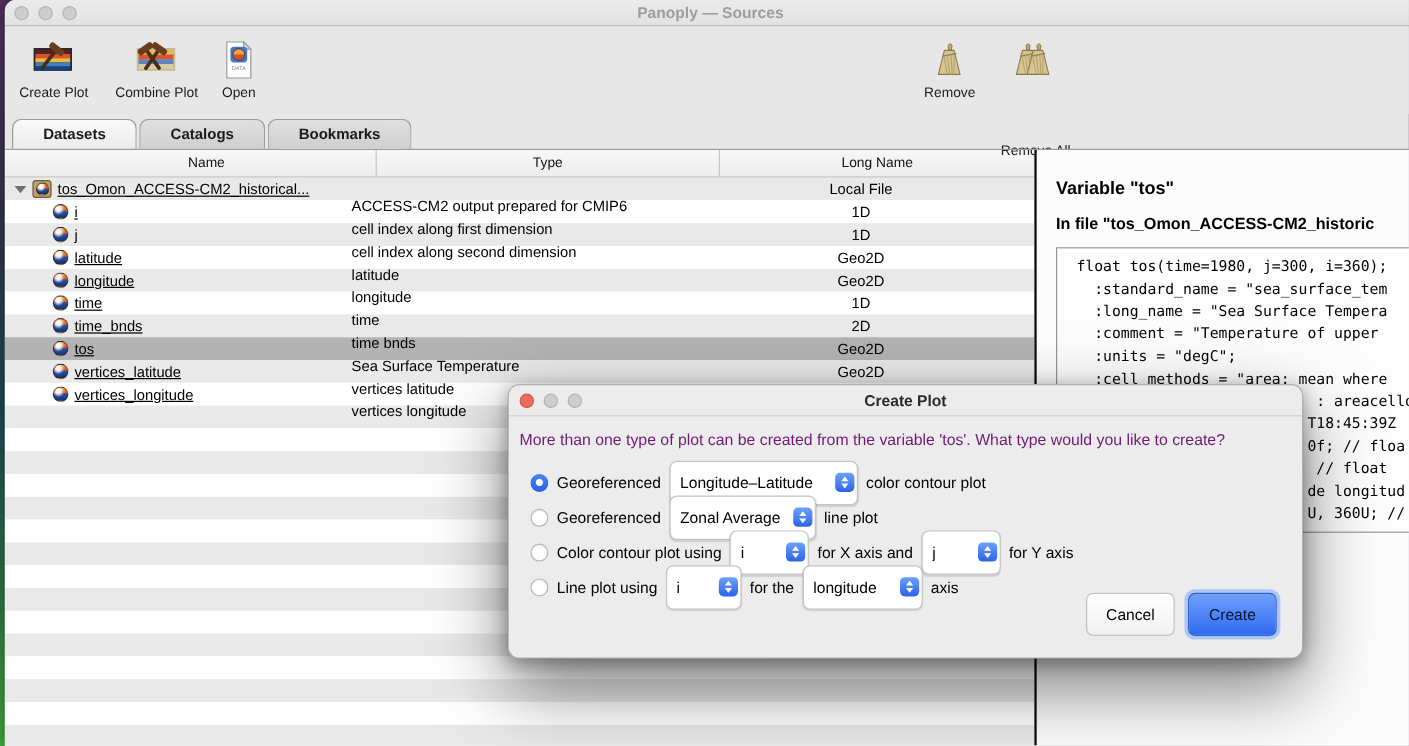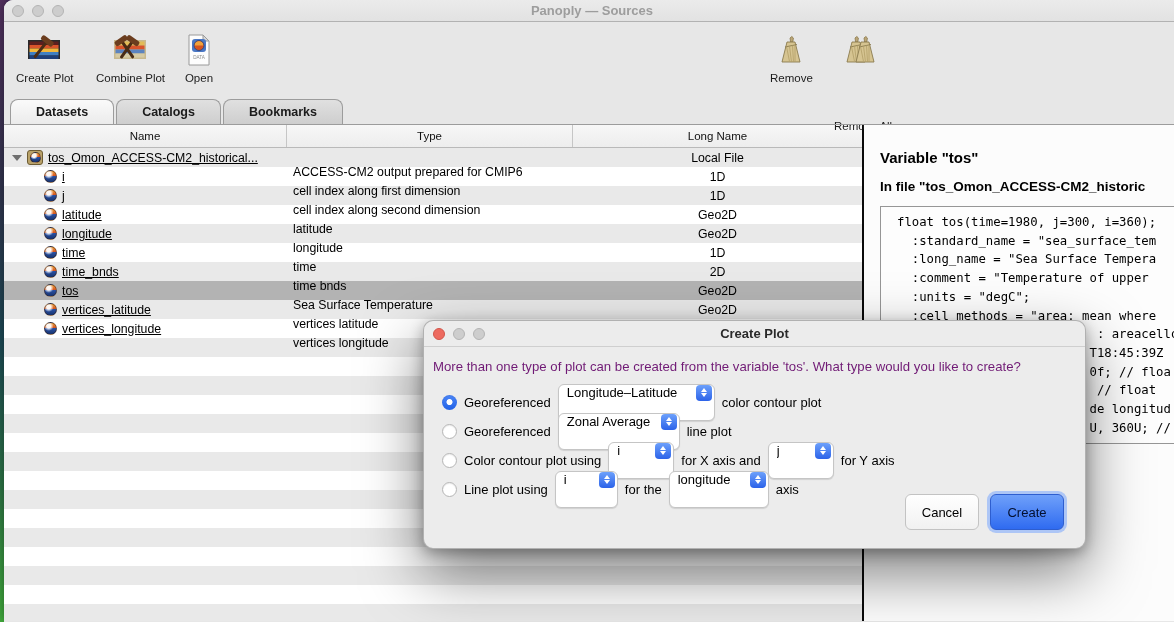--- a/index.html
+++ b/index.html
@@ -32,21 +32,21 @@
     border:1px solid #9c9c9c; border-bottom:none; border-radius:8px 8px 0 0;
     background:linear-gradient(#e0e0e0,#cecece); font-size:12.5px; font-weight:bold; color:#1b1b1b; }
   .tab.active { background:linear-gradient(#fafafa,#ebebeb); }
 
   .content { display:flex; height:496px; }
   .table-pane { width:858px; display:flex; flex-direction:column; background:#fff; }
   .pane-divider { width:2px; background:#0a0a0a; }
   .info-pane { flex:1; background:#fcfcfc; padding:24px 0 0 16px; overflow:hidden; position:relative; }
 
   .thead { display:flex; height:23px; background:linear-gradient(#f7f7f7,#ededed);
-    border-bottom:1px solid #b9b9b9; flex:none; }
+    border-bottom:1px solid #b9b9b9; flex:none;padding-left:27px; }
   .th { font-size:11.5px; color:#111; display:flex; align-items:center; justify-content:center;
     border-right:1px solid #c6c6c6; }
   .th:nth-child(1){ width:283px; } .th:nth-child(2){ width:286px; } .th:nth-child(3){ flex:1; border-right:none; }
 
   .tbody { flex:1; overflow:hidden; }
   .row { display:flex; height:19px; align-items:center; font-size:12.3px; color:#000; }
   .row:nth-child(odd) { background:#e9e9e9; }
   .row:nth-child(even){ background:#ffffff; }
   .row.selected { background:#b3b3b3; }
   .cell-name { width:283px; display:flex; align-items:center; gap:5px; overflow:hidden; white-space:nowrap;text-decoration:underline; }
@@ -83,21 +83,21 @@
   .dlg-msg { position:absolute; left:9px; top:38px; width:648px; font-size:13.2px; color:#701a75; white-space:nowrap; }
 
   .opt-row { position:absolute; left:18px; height:26px; display:flex; align-items:center; gap:7px; font-size:13px; color:#000; }
   .radio { width:15px; height:15px; border-radius:50%; flex:none; background:#fff; border:1px solid #b5b5b5;
     box-shadow:inset 0 1px 1px rgba(0,0,0,.08); }
   .radio.checked { border:none;
     background:
       radial-gradient(circle at 50% 47%, #ffffff 0 2.6px, rgba(255,255,255,0) 3.4px),
       linear-gradient(#4c86f7,#2161e6); }
   .select { height:37px; background:#fff; border:1px solid #c5c5c5; border-radius:6px;
-    box-shadow:0 1px 1px rgba(0,0,0,.12); display:flex; align-items:flex-start;
+    box-shadow:0 1px 1px rgba(0,0,0,.12); display:flex; align-items:center;
     padding:0 2px 0 8px; font-size:13px; }
   .sel-text { flex:1; white-space:nowrap; overflow:hidden; }
   .sel-btn { width:16px; height:16px; border-radius:4px; background:linear-gradient(#6ca0fb,#2c63e9);
     display:flex; flex-direction:column; align-items:center; justify-content:center; gap:1.5px; flex:none; margin-left:4px; }
   .chev-up { width:0; height:0; border-left:3.5px solid transparent; border-right:3.5px solid transparent; border-bottom:4px solid #fff; }
   .chev-dn { width:0; height:0; border-left:3.5px solid transparent; border-right:3.5px solid transparent; border-top:4px solid #fff; }
 
   .dlg-buttons { position:absolute; right:21px; bottom:18px; display:flex; gap:11px; }
   .btn { min-width:74px; height:36px; border-radius:6px; font-size:13px; display:flex;
     align-items:center; justify-content:center; padding:0 12px; }

